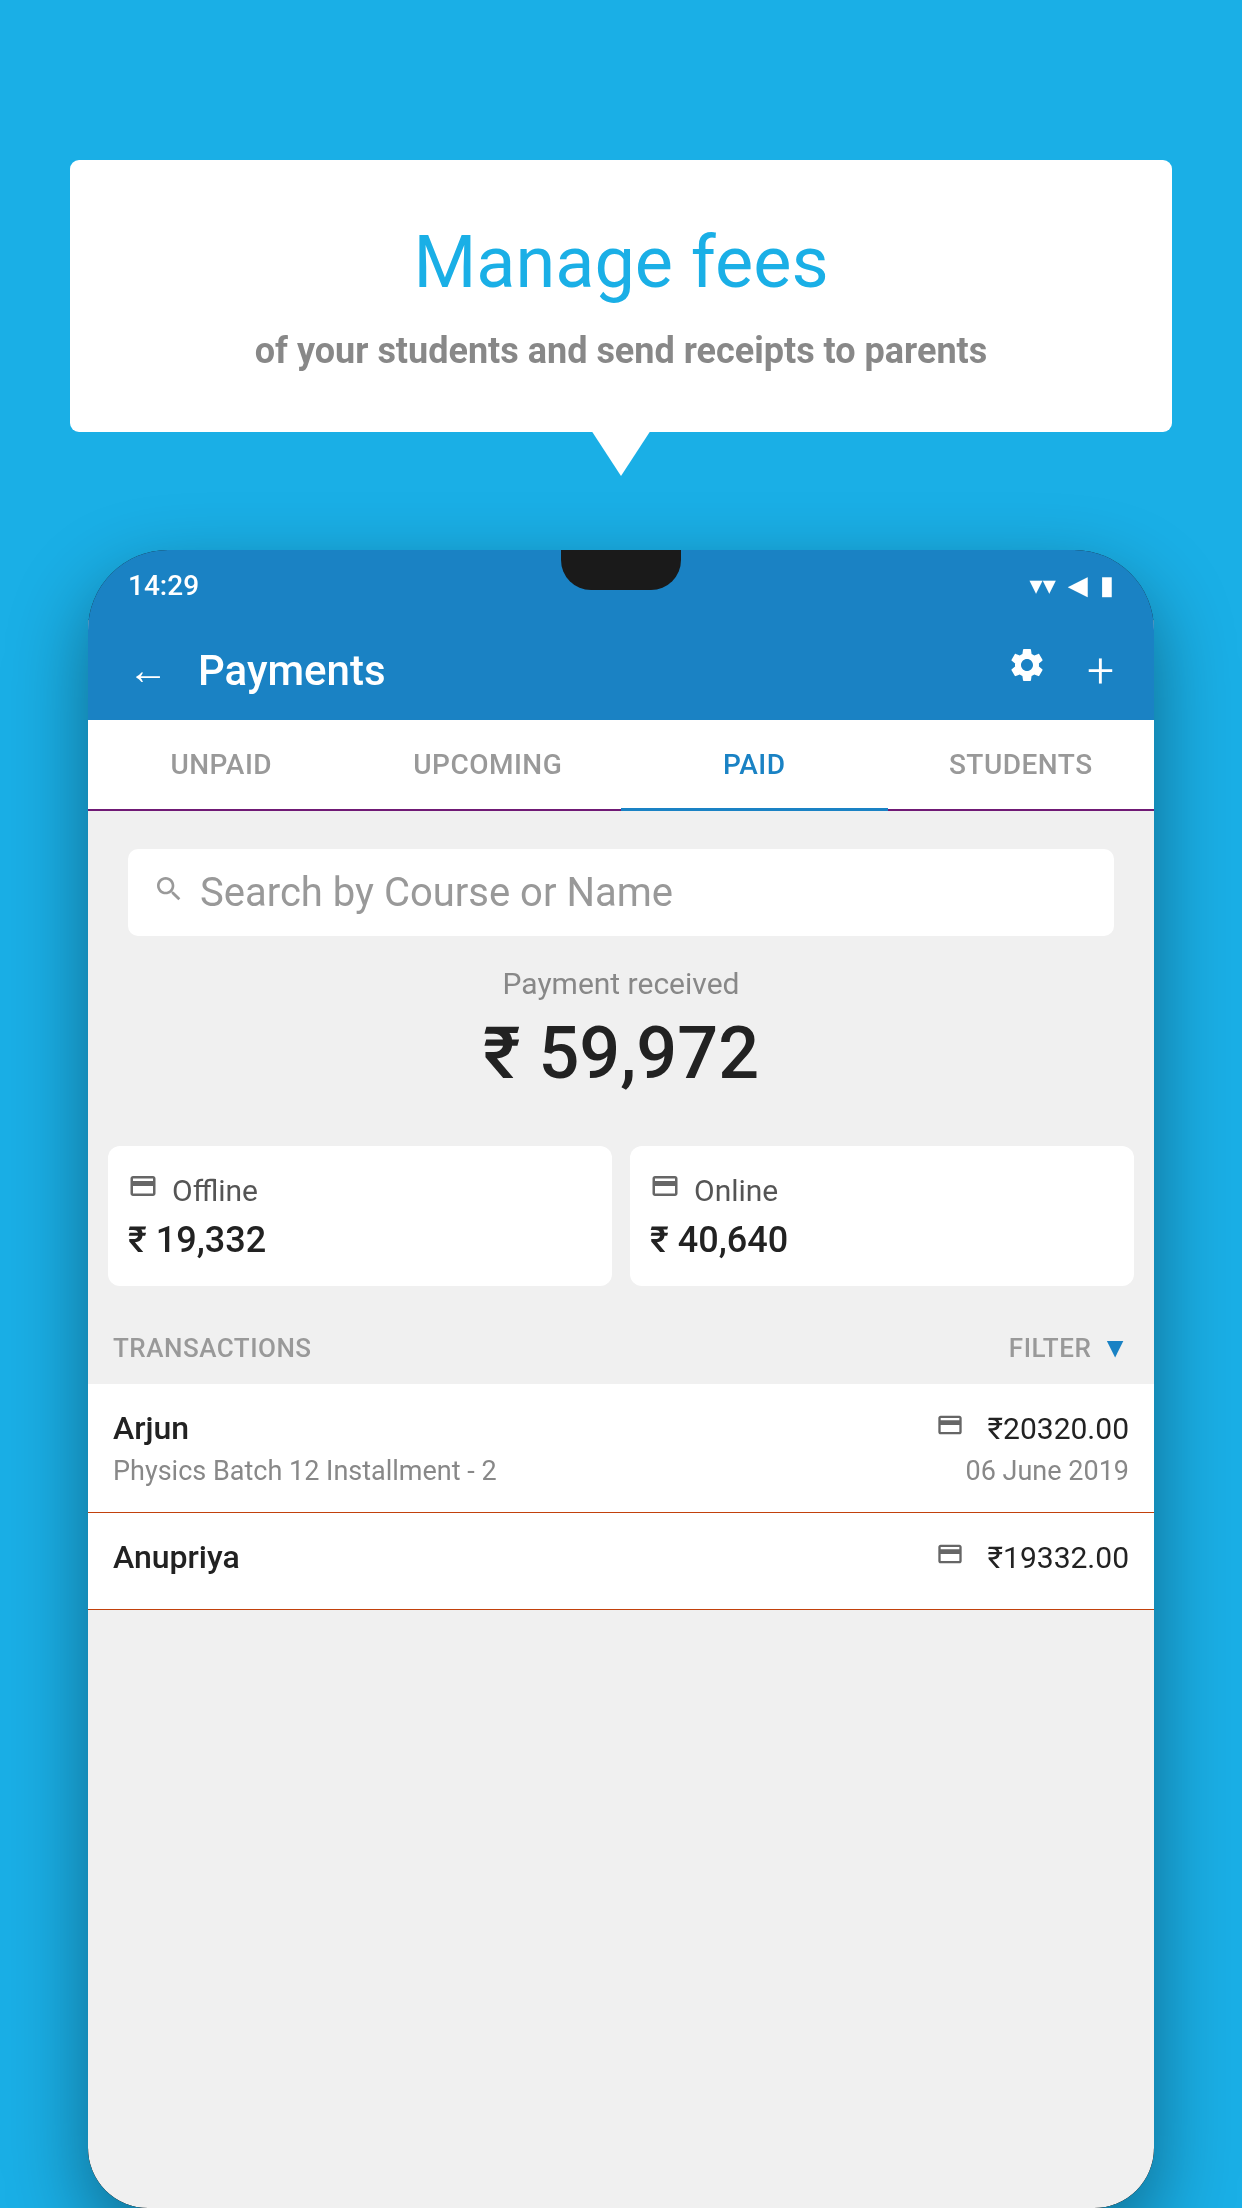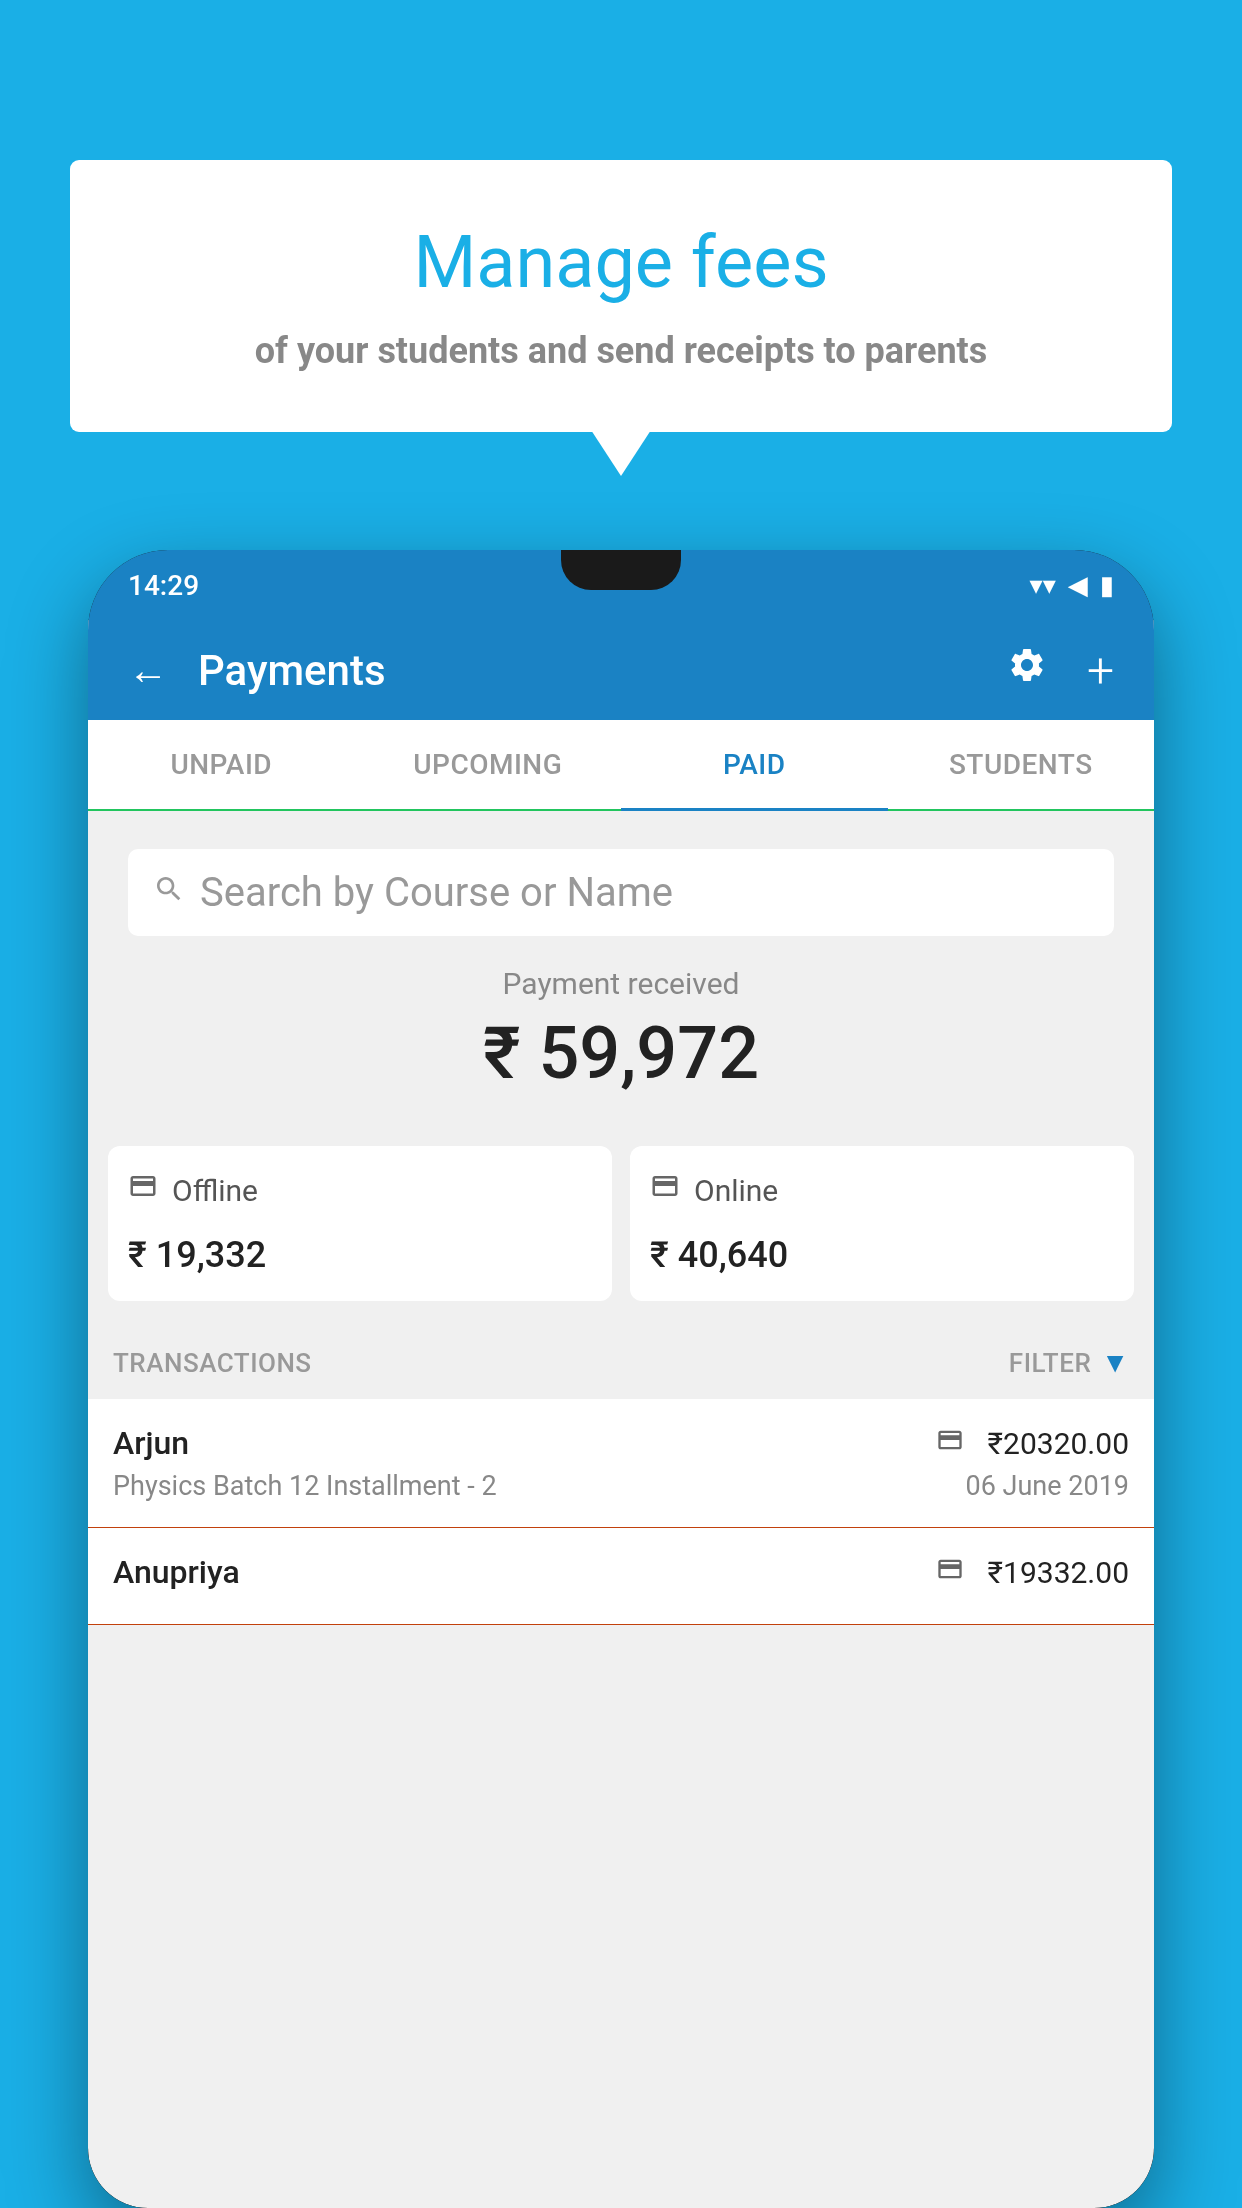--- a/index.html
+++ b/index.html
@@ -140,21 +140,21 @@
       font-size: 48px;
       padding: 10px;
       cursor: pointer;
       font-weight: 300;
     }
 
     
     .tabs {
       background: white;
       display: flex;
-      border-bottom: 2px solid #22c55e;
+      border-bottom: 2px solid #701a75;
     }
     .tab {
       flex: 1;
       text-align: center;
       padding: 28px 10px;
       font-size: 28px;
       color: #999;
       font-weight: 500;
       letter-spacing: 0.5px;
       cursor: pointer;
@@ -222,21 +222,21 @@
       flex: 1;
       background: white;
       border-radius: 12px;
       padding: 25px 20px;
       text-align: left;
     }
     .card-header {
       display: flex;
       align-items: center;
       gap: 14px;
-      margin-bottom: 25px;
+      margin-bottom: 10px;
     }
     .card-icon {
       font-size: 32px;
       color: #666;
     }
     .card-label {
       font-size: 30px;
       color: #555;
     }
     .card-amount {

